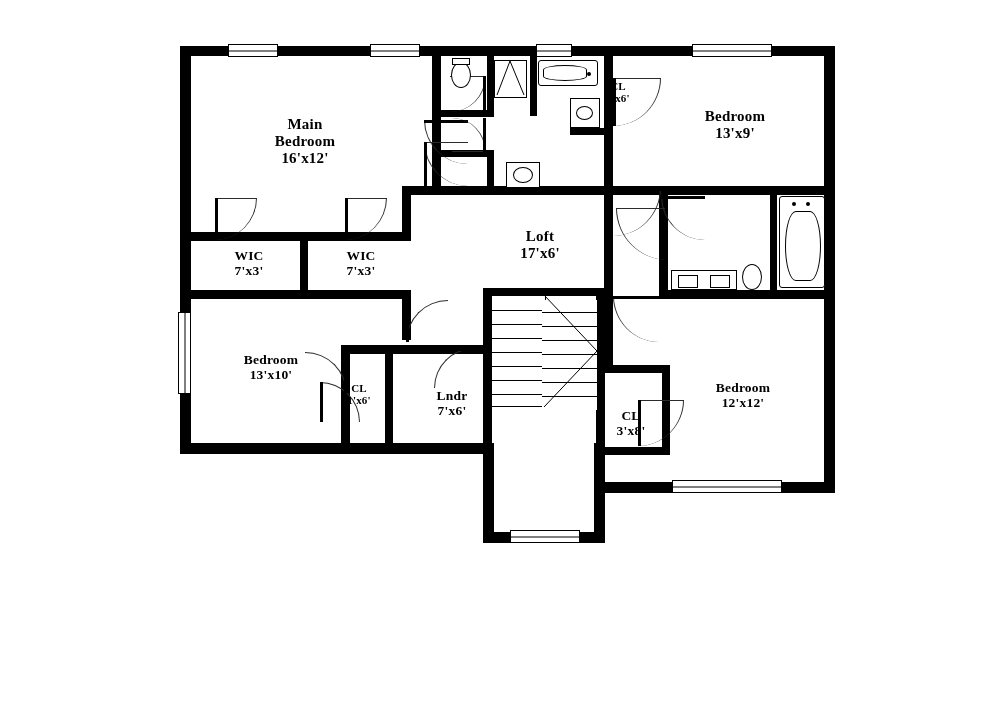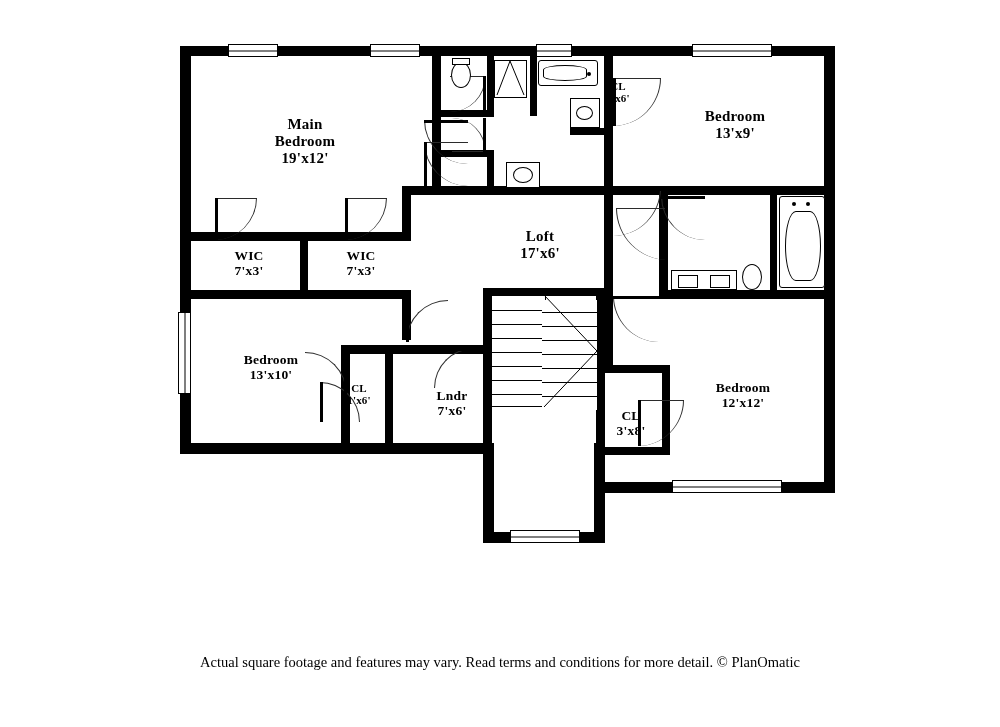--- a/index.html
+++ b/index.html
@@ -332,21 +332,21 @@
   </div>
 
   <div class="fix" style="left:671px; top:270px; width:66px; height:20px;"></div>
   <div class="fix" style="left:678px; top:275px; width:20px; height:13px;"></div>
   <div class="fix" style="left:710px; top:275px; width:20px; height:13px;"></div>
 
   <div class="fix round" style="left:742px; top:264px; width:20px; height:26px;"></div>
 
   <div class="label big" style="left:225px; top:116px; width:160px;">Main
 Bedroom
-19'x12'</div>
+16'x12'</div>
   <div class="label big" style="left:655px; top:108px; width:160px;">Bedroom
 13'x9'</div>
   <div class="label big" style="left:470px; top:228px; width:140px;">Loft
 17'x6'</div>
   <div class="label mid" style="left:200px; top:248px; width:98px;">WIC
 7'x3'</div>
   <div class="label mid" style="left:312px; top:248px; width:98px;">WIC
 7'x3'</div>
   <div class="label mid" style="left:196px; top:352px; width:150px;">Bedroom
 13'x10'</div>
@@ -355,16 +355,15 @@
   <div class="label mid" style="left:411px; top:388px; width:82px;">Lndr
 7'x6'</div>
   <div class="label small" style="left:333px; top:382px; width:52px;">CL
 1'x6'</div>
   <div class="label small" style="left:592px; top:80px; width:52px;">CL
 2'x6'</div>
   <div class="label mid" style="left:600px; top:408px; width:62px;">CL
 3'x8'</div>
 
   <div class="disclaimer" style="top:652px;">
-    <span class="l2">Actual square footage and features may vary. Read terms and conditions for more detail. © PlanOmatic</span>
   </div>
 
 </div>
 
 </body></html>

